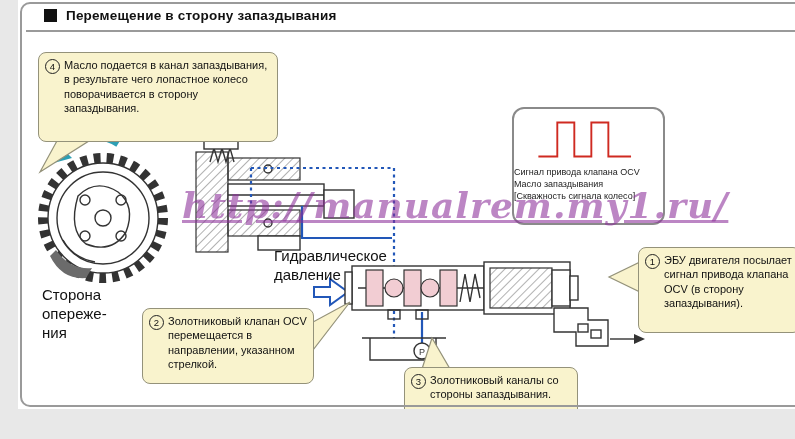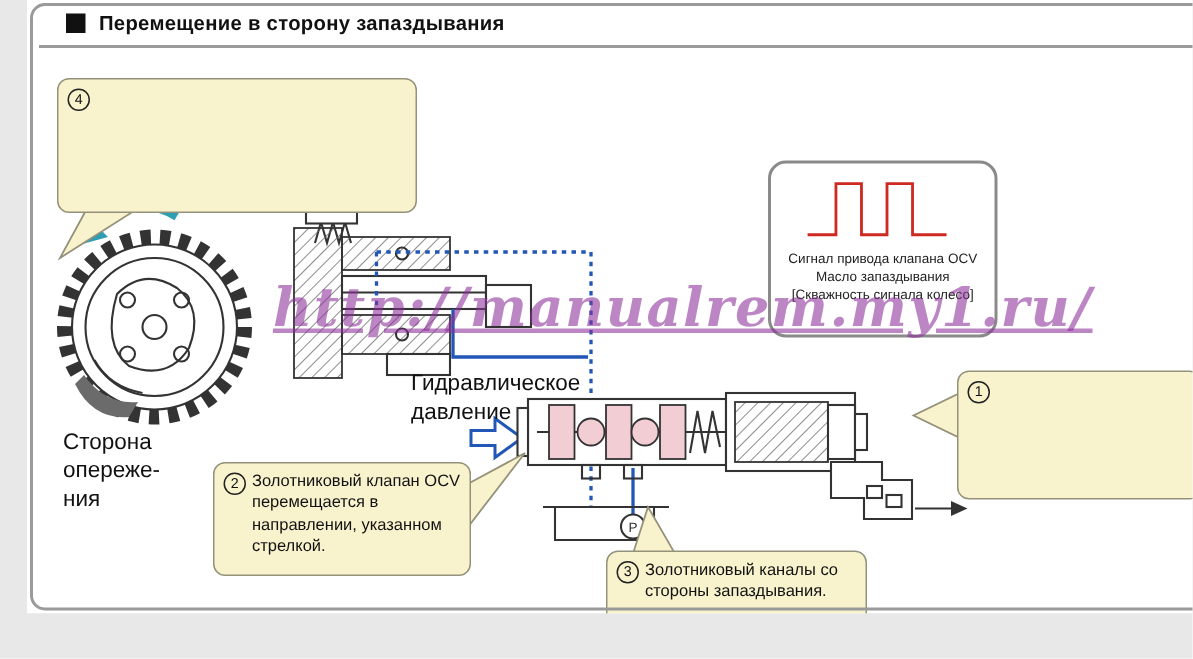--- a/index.html
+++ b/index.html
@@ -34,21 +34,21 @@
   .c3{left:386px;top:367px;width:174px;height:54px;}
   .c1{left:620px;top:247px;width:163px;height:86px;}
 
   .label{position:absolute;font-size:15px;line-height:1.25;z-index:2;}
   .label-hydraulic{left:256px;top:247px;width:106px;}
   .label-advance{left:24px;top:286px;width:66px;}
 
   .signal-box{
     position:absolute;left:494px;top:107px;width:153px;height:118px;box-sizing:border-box;
     background:#fff;border:2px solid #8a8a8a;border-radius:12px;z-index:2;
-    text-align:center;font-size:9px;color:#222;padding-top:4px;
+    font-size:9px;color:#222;padding-top:4px;
   }
   .signal-box svg{display:block;margin:0 auto;}
   .sig-line{margin-top:2px;white-space:nowrap;}
 
   .watermark{
     position:absolute;left:164px;top:184px;z-index:4;white-space:nowrap;
     font-family:"DejaVu Serif", serif;font-style:italic;font-weight:bold;
     font-size:36px;letter-spacing:1px;color:rgba(139,47,154,0.58);
     text-decoration:underline;
   }
@@ -163,34 +163,36 @@
     <g>
       <polygon class="tail" points="40,139 74,139 22,172"></polygon>
       <polygon class="tail" points="295,322 295,350 332,302"></polygon>
       <polygon class="tail" points="404,369 432,369 414,338"></polygon>
       <polygon class="tail" points="622,262 622,292 591,277"></polygon>
     </g>
   </svg>
 
   <div class="callout c4">
     <span class="num">4</span>
+    <span class="txt">Масло подается в канал запаздывания, в результате чего лопастное колесо поворачивается в сторону запаздывания.</span>
   </div>
 
   <div class="callout c2">
     <span class="num">2</span>
     <span class="txt">Золотниковый клапан OCV перемещается в направлении, указанном стрелкой.</span>
   </div>
 
   <div class="callout c3">
     <span class="num">3</span>
     <span class="txt">Золотниковый каналы со стороны запаздывания.</span>
   </div>
 
   <div class="callout c1">
     <span class="num">1</span>
+    <span class="txt">ЭБУ двигателя посылает сигнал привода клапана OCV (в сторону запаздывания).</span>
   </div>
 
   <div class="signal-box">
     <svg width="145" height="52" viewBox="0 0 150 55">
       <path class="red" d="M22,46 H42 V10 H60 V46 H78 V10 H96 V46 H120"></path>
     </svg>
     <div class="sig-line">Сигнал привода клапана OCV</div>
     <div class="sig-line">Масло запаздывания</div>
     <div class="sig-line">[Скважность сигнала колесо]</div>
   </div>

